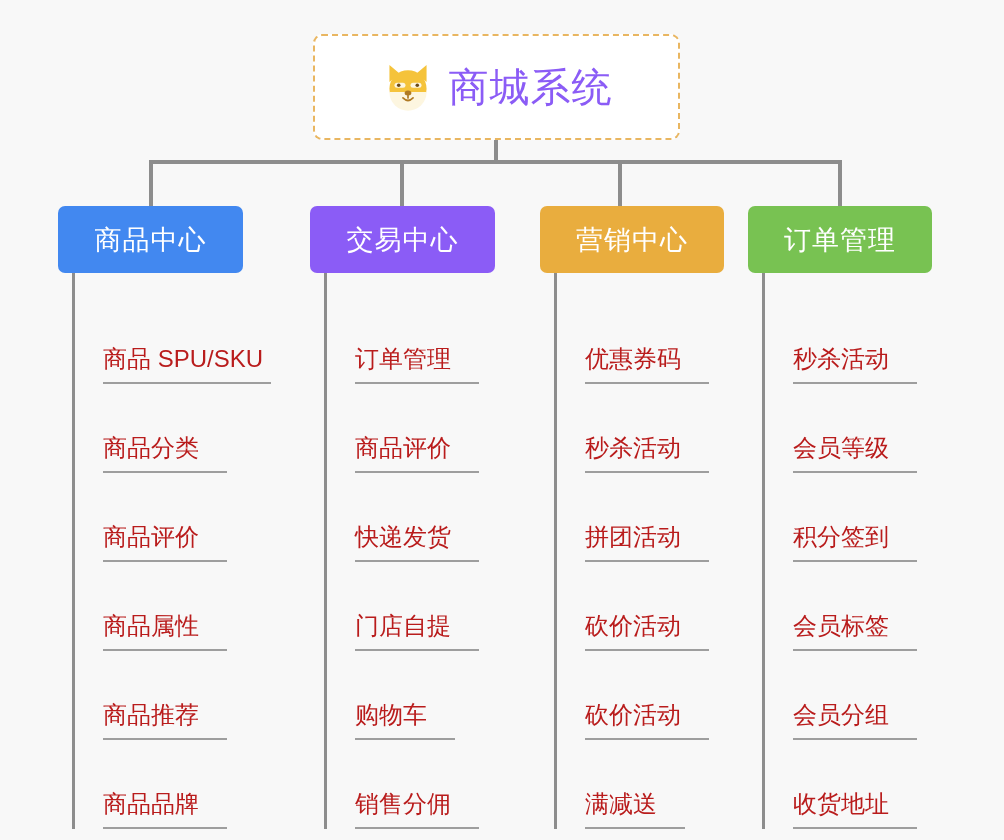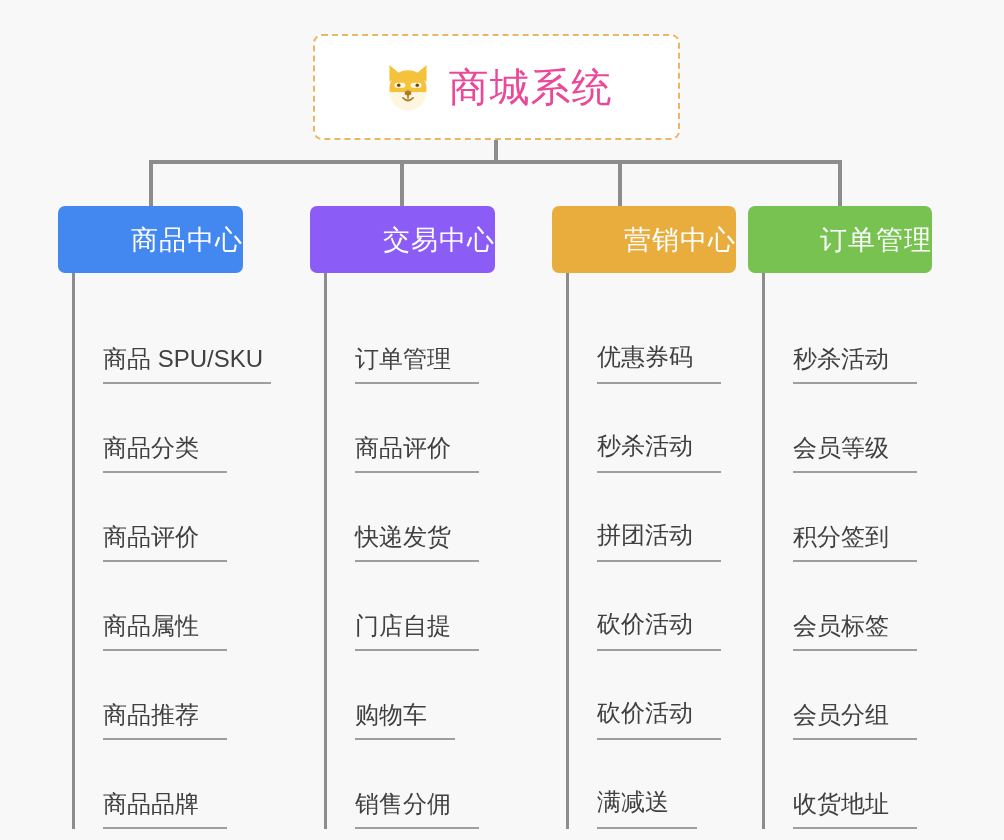--- a/index.html
+++ b/index.html
@@ -37,21 +37,21 @@
   }
   .root-emoji {
     width: 54px;
     height: 54px;
     flex: 0 0 auto;
     display: block;
   }
   .root-title {
     font-size: 40px;
     line-height: 1;
-    color: #ec4899;
+    color: #8b5cf6;
     letter-spacing: 1px;
     white-space: nowrap;
   }
 
   
   .conn {
     position: absolute;
     background: #8d8d8d;
   }
   .conn-stem {
@@ -76,30 +76,30 @@
   .conn-drop.d3 { left: 618px; }
   .conn-drop.d4 { left: 838px; }
 
   
   .column {
     position: absolute;
     top: 206px;
   }
   .col-1 { left: 58px;  width: 220px; }
   .col-2 { left: 310px; width: 210px; }
-  .col-3 { left: 552px; width: 200px; font-family: Liberation Mono, monospace; }
+  .col-3 { left: 540px; width: 200px; }
   .col-4 { left: 748px; width: 200px; }
 
   .node-head {
     box-sizing: border-box;
     height: 67px;
     border-radius: 7px;
     display: flex;
     align-items: center;
-    justify-content: flex-end;
+    justify-content: center;
     color: #ffffff;
     font-size: 27px;
     letter-spacing: 1px;
     white-space: nowrap;
   }
   .col-1 .node-head { width: 185px; background: #4288f0; }
   .col-2 .node-head { width: 185px; background: #8b5cf6; }
   .col-3 .node-head { width: 184px; background: #e9ad3e; }
   .col-4 .node-head { width: 184px; background: #78c252; }
 
@@ -118,21 +118,21 @@
     display: flex;
     align-items: flex-end;
     padding-left: 28px;
   }
   .leaf-label {
     display: inline-block;
     padding: 0 28px 9px 0;
     border-bottom: 2px solid #9e9e9e;
     font-size: 24px;
     line-height: 1.15;
-    color: #404040;
+    color: #b91c1c;
     white-space: nowrap;
   }
   .leaf.wide .leaf-label { padding-right: 8px; }
 </style>
 </head>
 <body>
 
 <div id="canvas">
 
   <div class="root-node">

